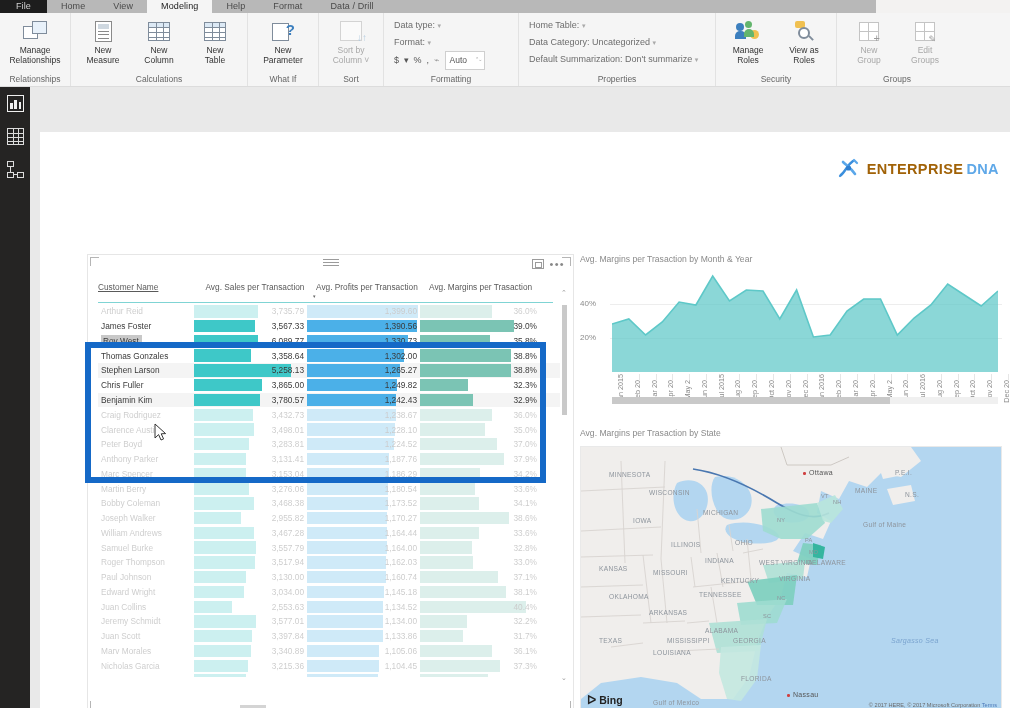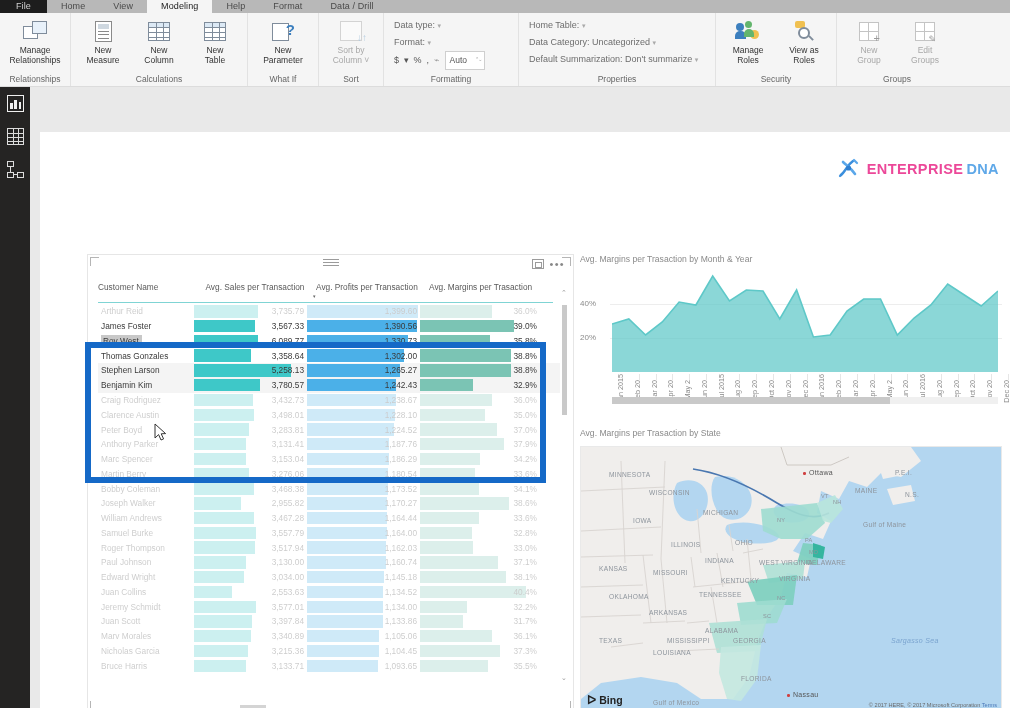--- a/index.html
+++ b/index.html
@@ -6,21 +6,21 @@
   html, body {
     width: 1010px; height: 708px;
     font-family: "Liberation Sans", sans-serif;
     background: #ffffff;
     overflow: hidden;
   }
   #app { position: relative; width: 1010px; height: 708px; background:#f3f2f1; }
 
   
   .tabbar {
-    position:absolute; top:0; left:0; width:1010px; height:13px;
+    position:absolute; top:0; left:0; width:876px; height:13px;
     background:#b8b8b8; display:flex; align-items:center;
   }
   .tabbar .tab {
     font-size:9px; color:#4a4a4a; padding:0 14px; line-height:13px;
     white-space:nowrap; letter-spacing:.1px;
   }
   .tabbar .tab.file { background:#1d1d1d; color:#d0d0d0; padding:0 16px; }
   .tabbar .tab.active { background:#f5f5f5; color:#222; }
 
   
@@ -155,21 +155,21 @@
     position:absolute; top:45px; left:10px; width:970px; height:576px;
     background:#ffffff;
   }
   .page-title {
     position:absolute; left:23px; top:28px; font-size:21.5px; font-weight:bold;
     color:#1b1b1b; letter-spacing:-.2px; white-space:nowrap;
   }
   .logo { position:absolute; right:11px; top:25px; display:flex; align-items:center; gap:7px; }
   .logo-mark { width:23px; height:23px; position:relative; }
   .logo-text { font-size:14.5px; font-weight:bold; letter-spacing:.4px; }
-  .logo-text .e { color:#ec4899;text-align:right; }
+  .logo-text .e { color:#a16207;text-align:right; }
   .logo-text .d { color:#5fa8e8; margin-left:3px; }
 
   
   .tablevis {
     position:absolute; left:47px; top:122px; width:487px; height:459px;
     background:#fff; border:1px solid #e6e6e6;
   }
   .vis-corner { position:absolute; width:9px; height:9px; }
   .vis-corner.tl { left:2px; top:2px; border-left:1.6px solid #b5b5b5; border-top:1.6px solid #b5b5b5; }
   .vis-corner.tr { right:2px; top:2px; border-right:1.6px solid #b5b5b5; border-top:1.6px solid #b5b5b5; }
@@ -184,21 +184,21 @@
   .vis-focus { position:absolute; right:29px; top:4px; width:12px; height:10px;
      border:1.2px solid #9b9b9b; }
   .vis-focus:after { content:""; position:absolute; left:2px; top:2px; width:5px; height:4px;
      border:1.2px solid #9b9b9b; }
   .vis-more { position:absolute; right:8px; top:6px; font-size:11px; color:#888;
      letter-spacing:1.3px; line-height:6px; }
 
   .thead { position:absolute; left:10px; top:27px; width:455px; height:21px;
            border-bottom:1.2px solid #7fd4d4; display:flex; }
   .th { font-size:8.3px; color:#5a5a5a; white-space:nowrap; }
-  .th.c0 { width:96px; }
+  .th.c0 { width:96px;text-decoration:underline; }
   .th.c1 { width:113px; text-align:center; padding-left:9px; }
   .th.c2 { width:113px; text-align:left; padding-left:9px; position:relative; }
   .th.c2:after { content:"▾"; position:absolute; left:6px; top:11px; font-size:5px; color:#666; }
   .th.c3 { width:120px; text-align:left; padding-left:9px; }
 
   .tbody { position:absolute; left:10px; top:49px; width:462px; height:373px; overflow:hidden; }
   .trow { display:flex; height:14.78px; align-items:stretch; position:relative; }
   .cell { position:relative; font-size:8.3px; color:#3a3a3a; display:flex; align-items:center; }
   .cell.name { width:96px; padding-left:3px; }
   .cell.name .nm-hl { background:#c8c8c8; padding:1px 3px 1px 2px; }
@@ -597,20 +597,37 @@
                 <span class="bar" style="width: 86%; background: rgb(62, 200, 200);"></span>
                 <span class="txt">5,258.13</span>
               </div>
               <div class="cell num">
                 <span class="bar" style="width: 82%; background: rgb(75, 176, 232);"></span>
                 <span class="txt">1,265.27</span>
               </div>
               <div class="cell num last">
                 <span class="bar" style="width: 76%; background: rgb(123, 196, 180);"></span>
                 <span class="txt">38.8%</span>
+              </div>
+            </div>
+            <div class="trow">
+              <div class="cell name">
+                <span>Chris Fuller</span>
+              </div>
+              <div class="cell num">
+                <span class="bar" style="width: 60%; background: rgb(62, 200, 200);"></span>
+                <span class="txt">3,865.00</span>
+              </div>
+              <div class="cell num">
+                <span class="bar" style="width: 80%; background: rgb(75, 176, 232);"></span>
+                <span class="txt">1,249.82</span>
+              </div>
+              <div class="cell num last">
+                <span class="bar" style="width: 40%; background: rgb(123, 196, 180);"></span>
+                <span class="txt">32.3%</span>
               </div>
             </div>
             <div class="trow" style="background: rgb(244, 244, 244);">
               <div class="cell name">
                 <span>Benjamin Kim</span>
               </div>
               <div class="cell num">
                 <span class="bar" style="width: 58%; background: rgb(62, 200, 200);"></span>
                 <span class="txt">3,780.57</span>
               </div>

